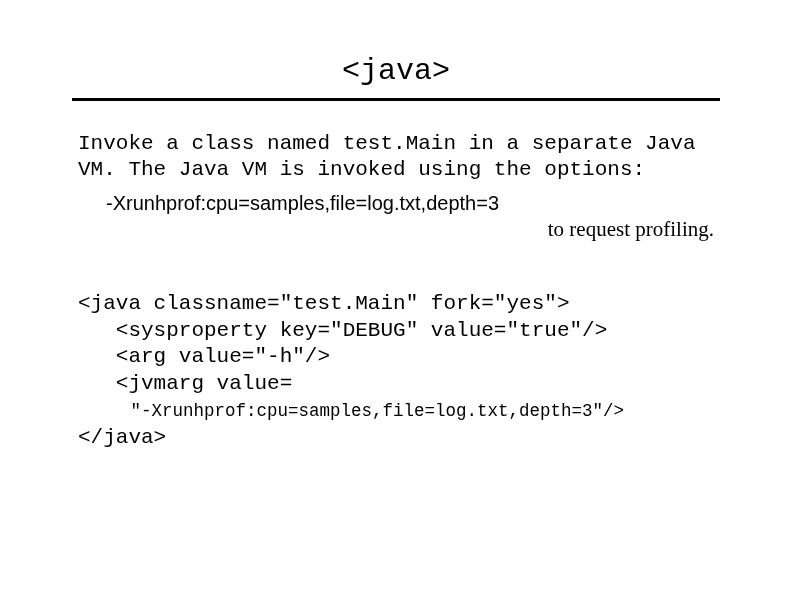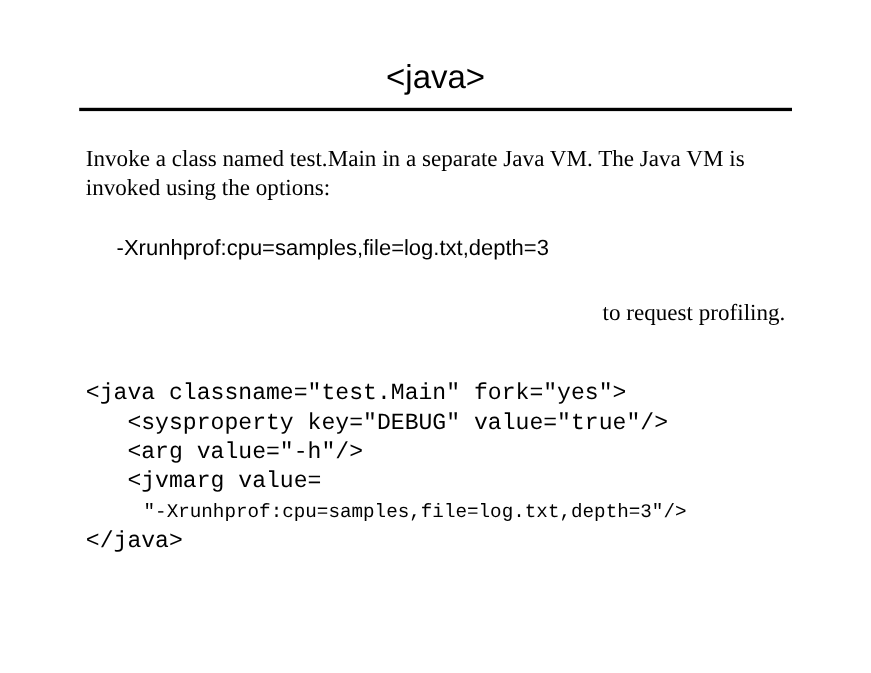--- a/index.html
+++ b/index.html
@@ -5,44 +5,45 @@
   * { margin: 0; padding: 0; box-sizing: border-box; }
   body {
     width: 792px;
     height: 612px;
     background: #ffffff;
     font-family: "Times New Roman", Times, serif;
     color: #000000;
     position: relative;
   }
   .title {
-    font-family: Liberation Sans, sans-serif;
+    font-family: Liberation Mono, monospace;
     font-size: 30px;
     text-align: center;
     padding-top: 54px;
     padding-bottom: 10px;
   }
   .divider {
     margin: 0 72px;
     border: none;
     border-top: 3px solid #000000;
   }
   .content {
     padding: 30px 78px 0 78px;
     font-size: 21px;
     line-height: 1.25;
   }
   .para1 {
-    margin-bottom: 30px;
+    margin-bottom: 7px;
+    font-family: Liberation Mono, monospace;
   }
   .option-line {
     font-family: Arial, Helvetica, sans-serif;
     font-size: 20px;
     padding-left: 28px;
-    margin-bottom: 32px;
+    margin-bottom: 0;
   }
   .para2 {
     margin-bottom: 22px;
     text-align: right;
   }
   .code {
     font-family: "Courier New", Courier, monospace;
     font-size: 21px;
     white-space: pre;
     line-height: 1.28;

